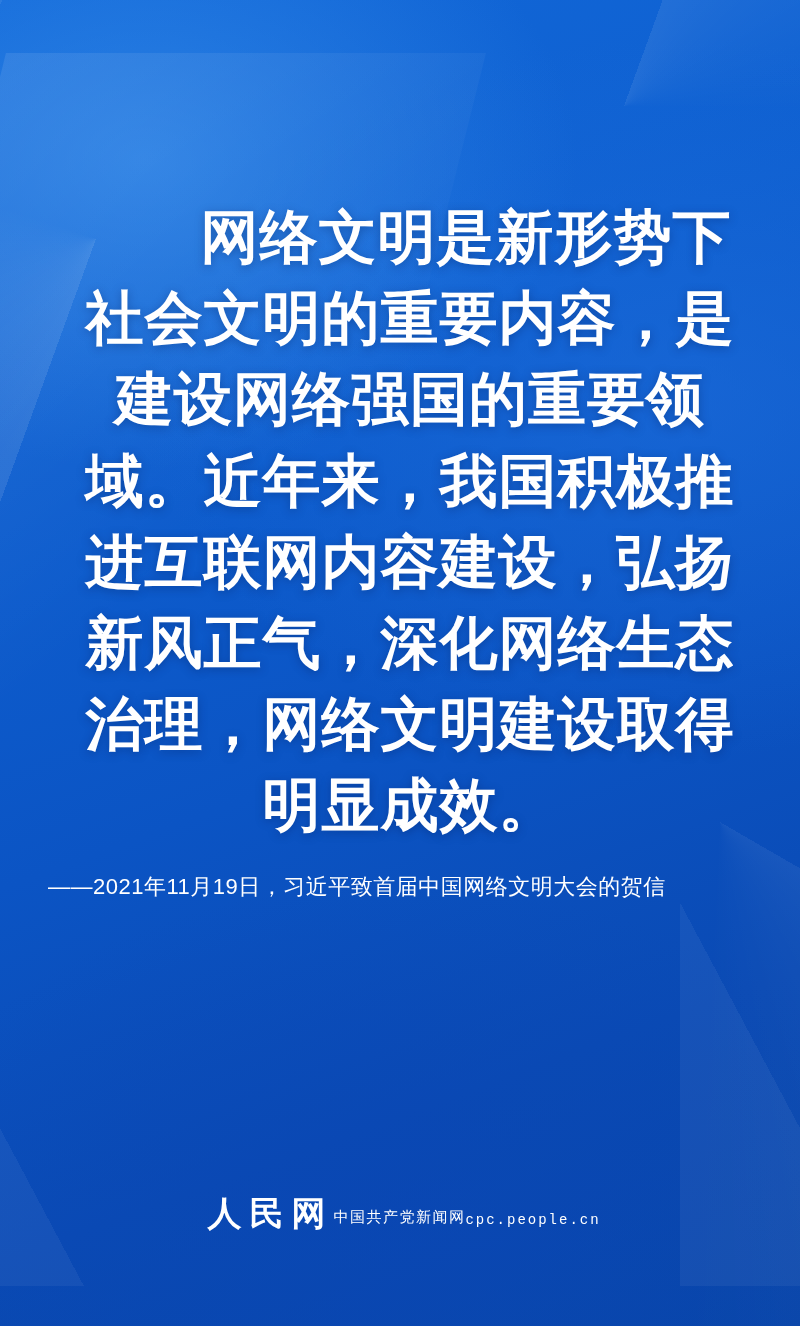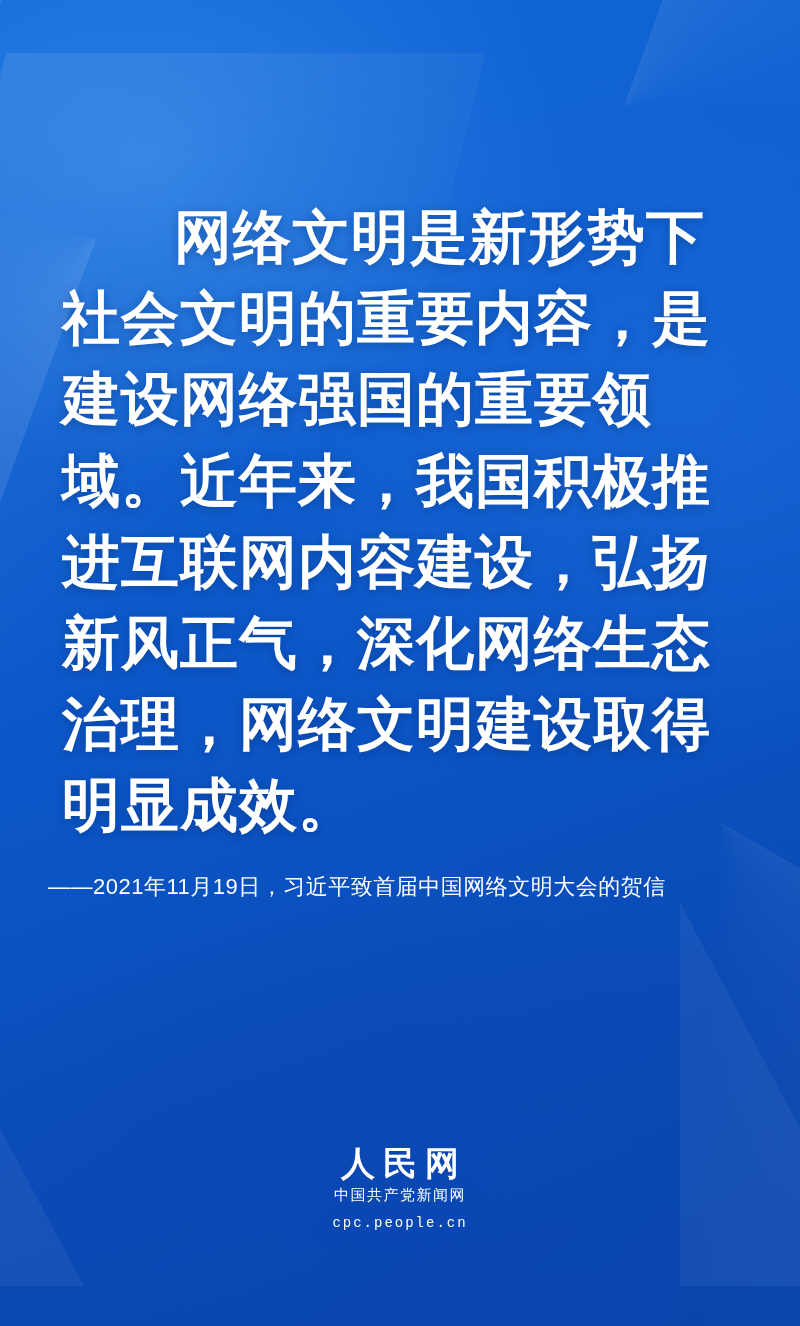--- a/index.html
+++ b/index.html
@@ -45,30 +45,31 @@
   }
 
   .content {
     position: relative;
     z-index: 3;
     height: 100%;
   }
 
   .quote {
     position: absolute;
-    left: 62px;
+    left: 78px;
     right: 58px;
     top: 196px;
     color: #ffffff;
     font-size: 58px;
     line-height: 1.40;
     font-weight: 700;
     letter-spacing: 1px;
     text-indent: 112px;
     text-shadow: 0 2px 10px rgba(0,30,90,0.35);
+    text-align: center;
   }
 
   .attribution {
     position: absolute;
     left: 48px;
     right: 40px;
     top: 872px;
     color: #ffffff;
     font-size: 22px;
     letter-spacing: 0.5px;
@@ -82,21 +83,21 @@
     right: 0;
     bottom: 96px;
     display: flex;
     align-items: center;
     justify-content: center;
     gap: 26px;
   }
 
   .people-logo {
     display: flex;
-    flex-direction: column;
+    flex-direction: row;
     align-items: center;
     line-height: 1;
   }
   .people-logo .pl-main {
     color: #ffffff;
     font-size: 34px;
     font-weight: 700;
     letter-spacing: 8px;
     text-indent: 8px;
   }

